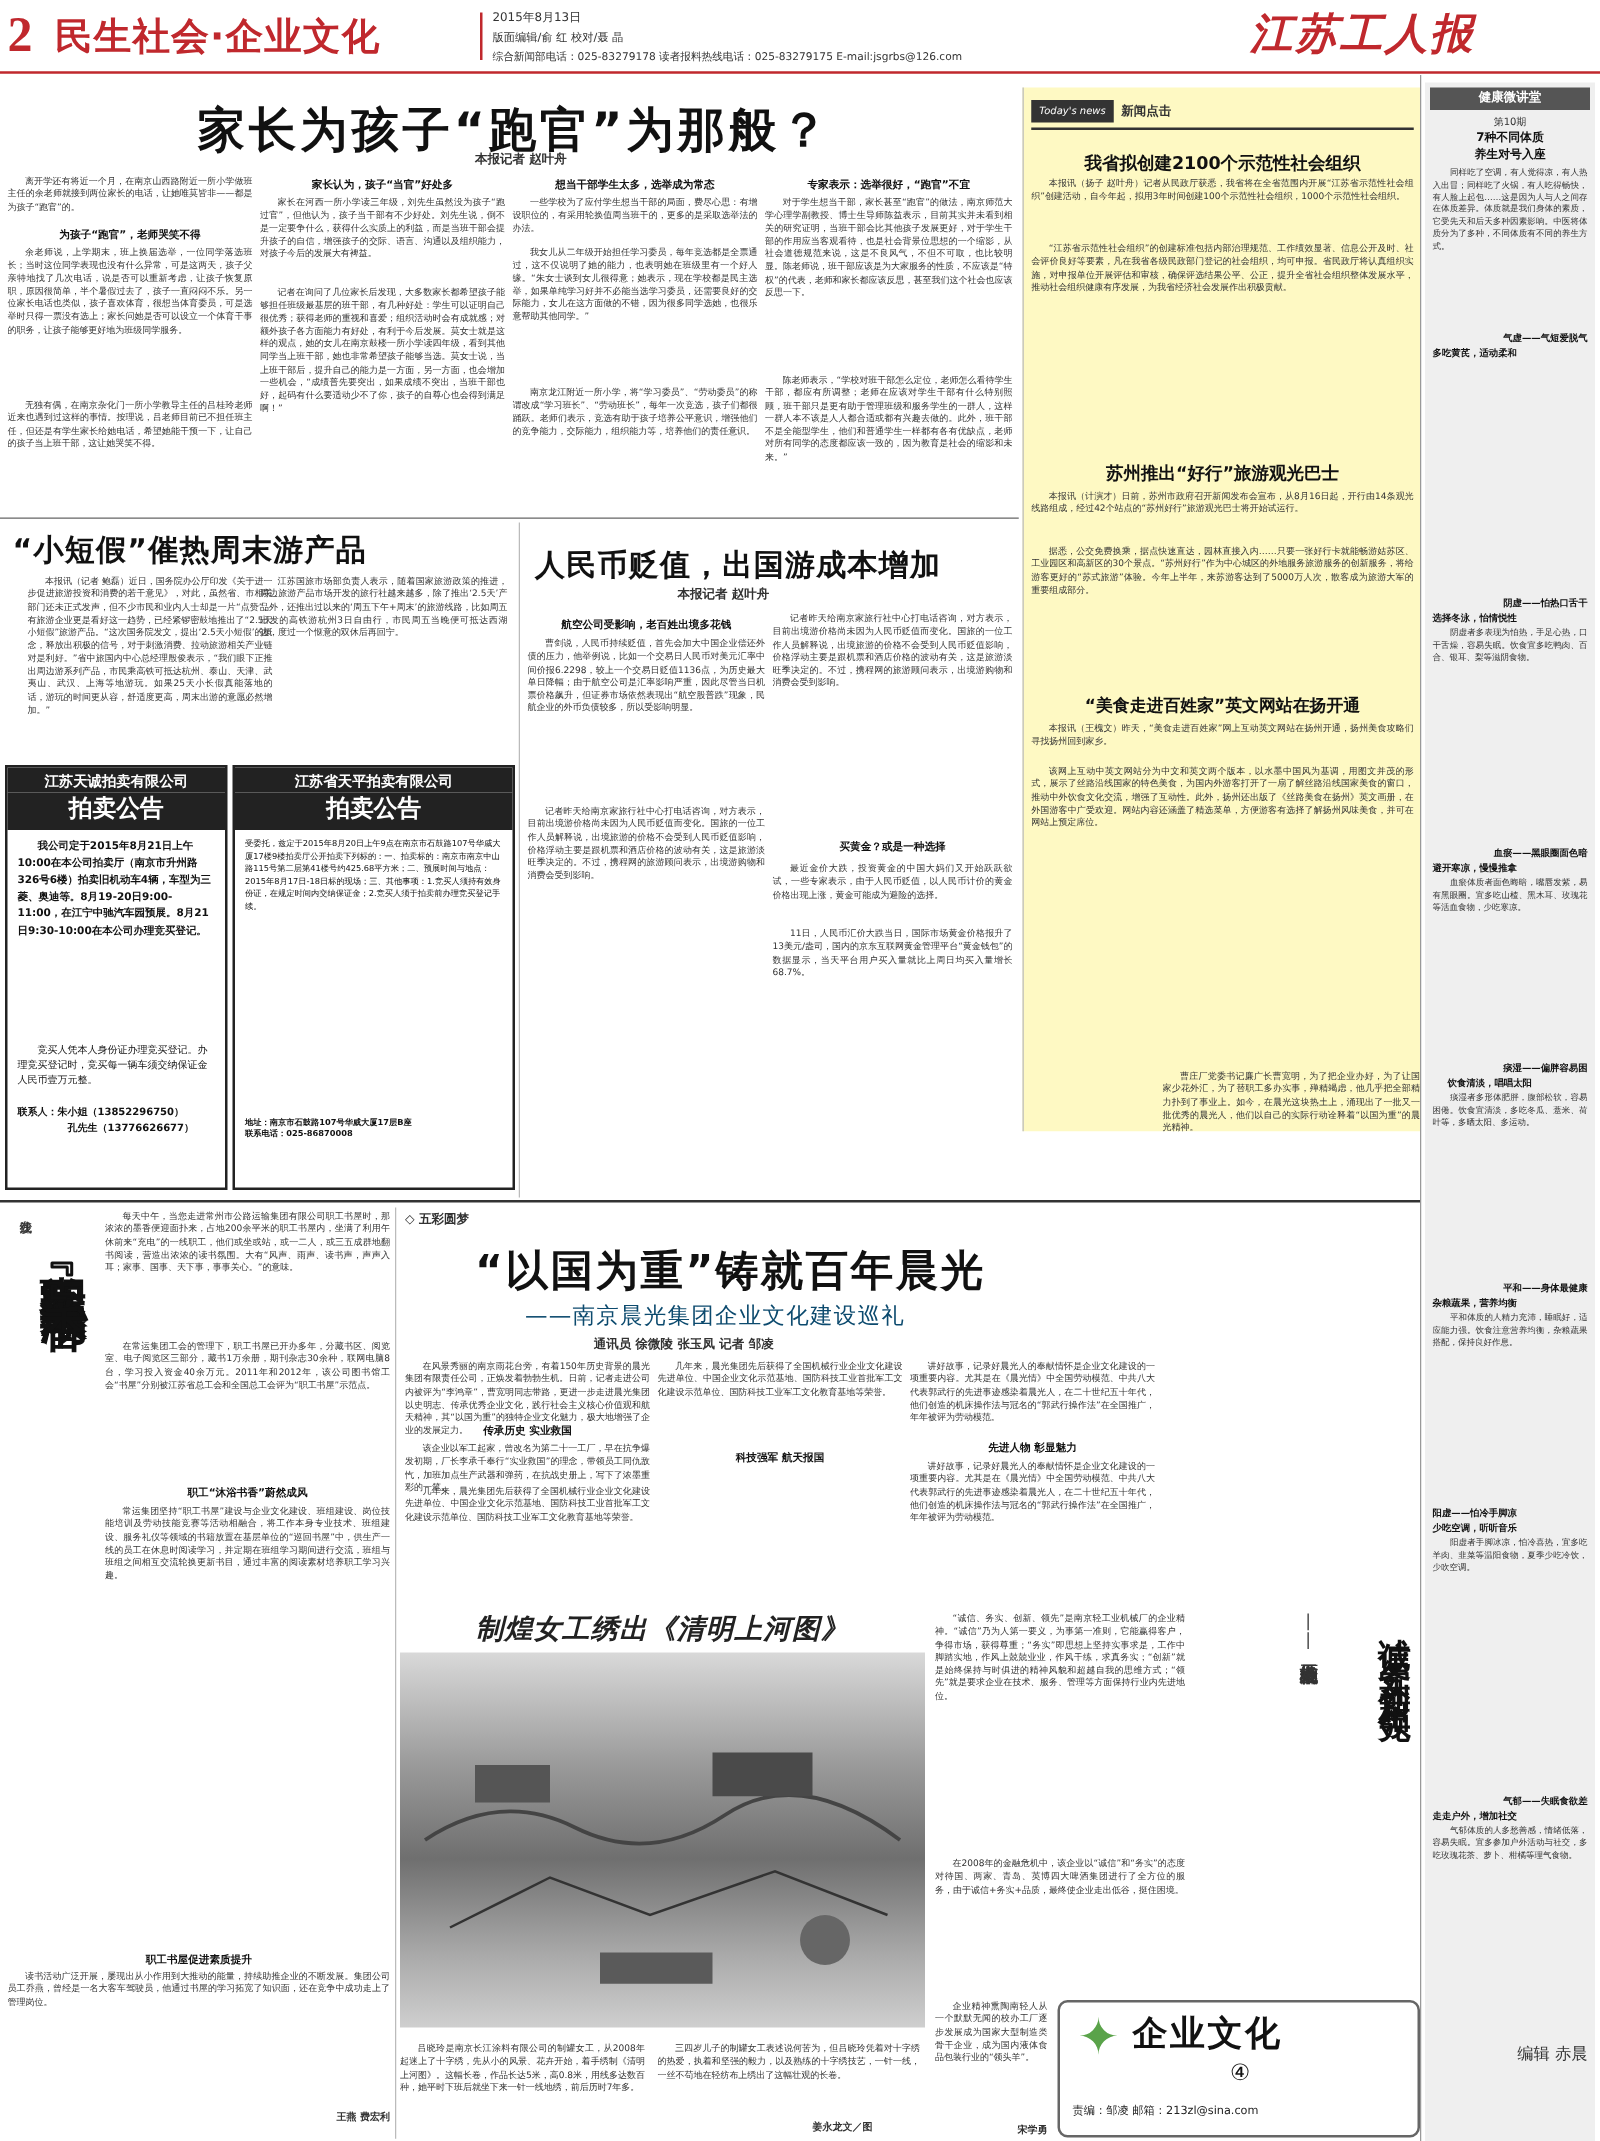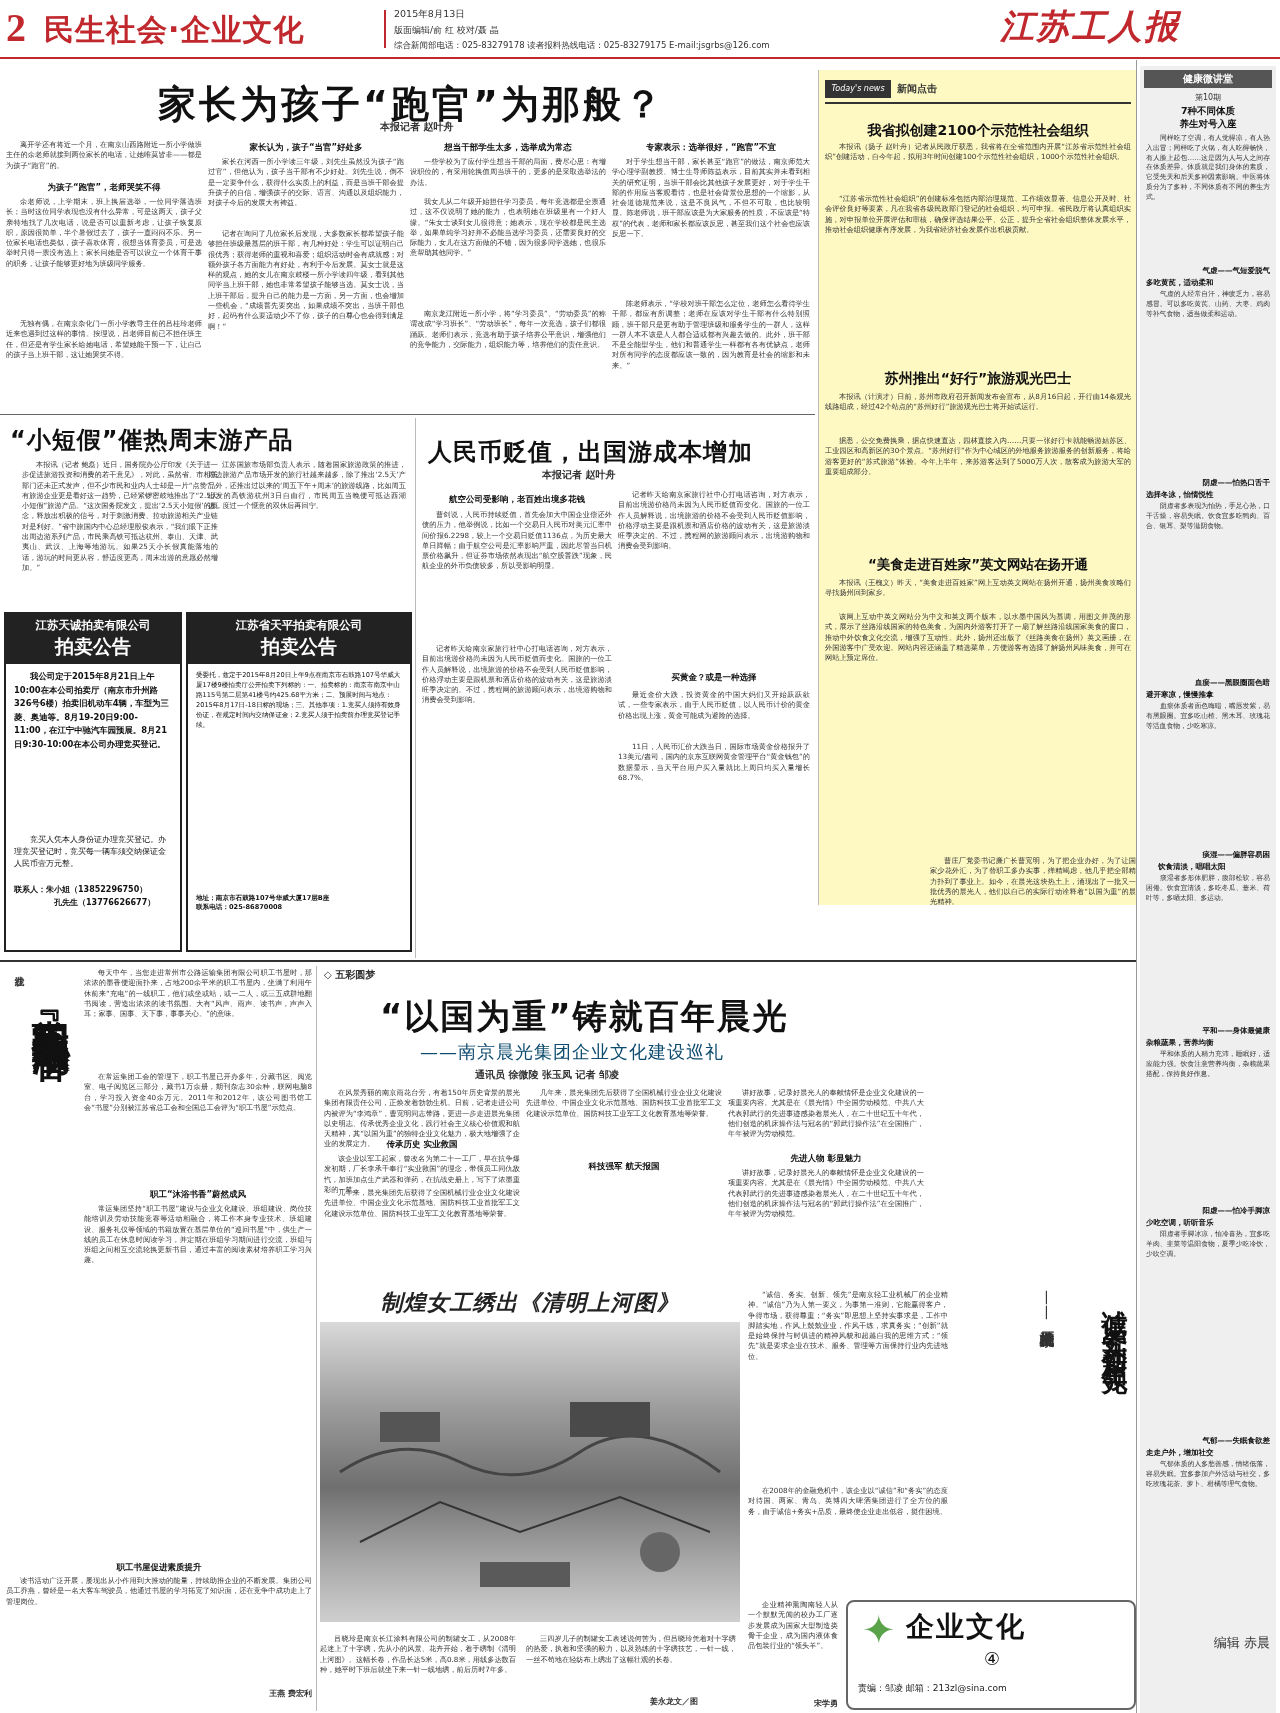--- a/index.html
+++ b/index.html
@@ -84,21 +84,20 @@
 <div class="abs" style="left:1140px;top:66px;width:136px;height:1647px;background:#efefef">
   <div class="abs" style="left:4px;top:4px;width:128px;height:18px;background:#555;color:#fff;font-size:10px;font-weight:bold;text-align:center;line-height:18px">健康微讲堂</div>
   <div class="abs" style="left:4px;top:26px;width:128px;font-size:8px;text-align:center;color:#333">第10期</div>
   <div class="abs hd" style="left:4px;top:38px;width:128px;font-size:9.5px;text-align:center;white-space:pre-line;line-height:13px">7种不同体质
 养生对号入座</div>
   <div class="abs txt" style="left:6px;top:68px;width:124px;height:128px;font-size:6.8px;line-height:9.8px">同样吃了空调，有人觉得凉，有人热入出冒；同样吃了火锅，有人吃得畅快，有人脸上起包……这是因为人与人之间存在体质差异。体质就是我们身体的素质，它受先天和后天多种因素影响。中医将体质分为了多种，不同体质有不同的养生方式。</div>
 
   <div class="abs" style="left:6px;top:200px;width:124px;height:210px">
     <div class="hd" style="font-size:7.5px;text-align:right">气虚——气短爱脱气</div>
     <div class="hd" style="font-size:7.5px;margin:2px 0">多吃黄芪，适动柔和</div>
-    <div class="txt" style="font-size:6.8px;line-height:9.8px;height:170px">气虚的人经常自汗，神疲乏力，容易感冒。可以多吃黄芪、山药、大枣、鸡肉等补气食物，适当做柔和运动。</div>
   </div>
   <div class="abs" style="left:6px;top:412px;width:124px;height:200px">
     <div class="hd" style="font-size:7.5px;text-align:right">阴虚——怕热口舌干</div>
     <div class="hd" style="font-size:7.5px;margin:2px 0">选择冬泳，怡情悦性</div>
     <div class="txt" style="font-size:6.8px;line-height:9.8px;height:160px">阴虚者多表现为怕热，手足心热，口干舌燥，容易失眠。饮食宜多吃鸭肉、百合、银耳、梨等滋阴食物。</div>
   </div>
   <div class="abs" style="left:6px;top:612px;width:124px;height:170px">
     <div class="hd" style="font-size:7.5px;text-align:right">血瘀——黑眼圈面色暗</div>
     <div class="hd" style="font-size:7.5px;margin:2px 0">避开寒凉，慢慢推拿</div>
     <div class="txt" style="font-size:6.8px;line-height:9.8px;height:140px">血瘀体质者面色晦暗，嘴唇发紫，易有黑眼圈。宜多吃山楂、黑木耳、玫瑰花等活血食物，少吃寒凉。</div>
@@ -107,21 +106,21 @@
     <div class="hd" style="font-size:7.5px;text-align:right">痰湿——偏胖容易困</div>
     <div class="hd" style="font-size:7.5px;margin:2px 12px">饮食清淡，唱唱太阳</div>
     <div class="txt" style="font-size:6.8px;line-height:9.8px;height:145px">痰湿者多形体肥胖，腹部松软，容易困倦。饮食宜清淡，多吃冬瓜、薏米、荷叶等，多晒太阳、多运动。</div>
   </div>
   <div class="abs" style="left:6px;top:960px;width:124px;height:180px">
     <div class="hd" style="font-size:7.5px;text-align:right">平和——身体最健康</div>
     <div class="hd" style="font-size:7.5px;margin:2px 0">杂粮蔬果，营养均衡</div>
     <div class="txt" style="font-size:6.8px;line-height:9.8px;height:150px">平和体质的人精力充沛，睡眠好，适应能力强。饮食注意营养均衡，杂粮蔬果搭配，保持良好作息。</div>
   </div>
   <div class="abs" style="left:6px;top:1140px;width:124px;height:228px">
-    <div class="hd" style="font-size:7.5px;text-align:right">阳虚——怕冷手脚凉</div>
+    <div class="hd" style="font-size:7.5px;text-align:left">阳虚——怕冷手脚凉</div>
     <div class="hd" style="font-size:7.5px;margin:2px 0">少吃空调，听听音乐</div>
     <div class="txt" style="font-size:6.8px;line-height:9.8px;height:196px">阳虚者手脚冰凉，怕冷喜热，宜多吃羊肉、韭菜等温阳食物，夏季少吃冷饮，少吹空调。</div>
   </div>
   <div class="abs" style="left:6px;top:1370px;width:124px;height:260px">
     <div class="hd" style="font-size:7.5px;text-align:right">气郁——失眠食欲差</div>
     <div class="hd" style="font-size:7.5px;margin:2px 0">走走户外，增加社交</div>
     <div class="txt" style="font-size:6.8px;line-height:9.8px;height:220px">气郁体质的人多愁善感，情绪低落，容易失眠。宜多参加户外活动与社交，多吃玫瑰花茶、萝卜、柑橘等理气食物。</div>
   </div>
   <div class="abs" style="right:6px;top:1568px;font-size:13px;color:#333">编辑 赤晨</div>
 </div>

